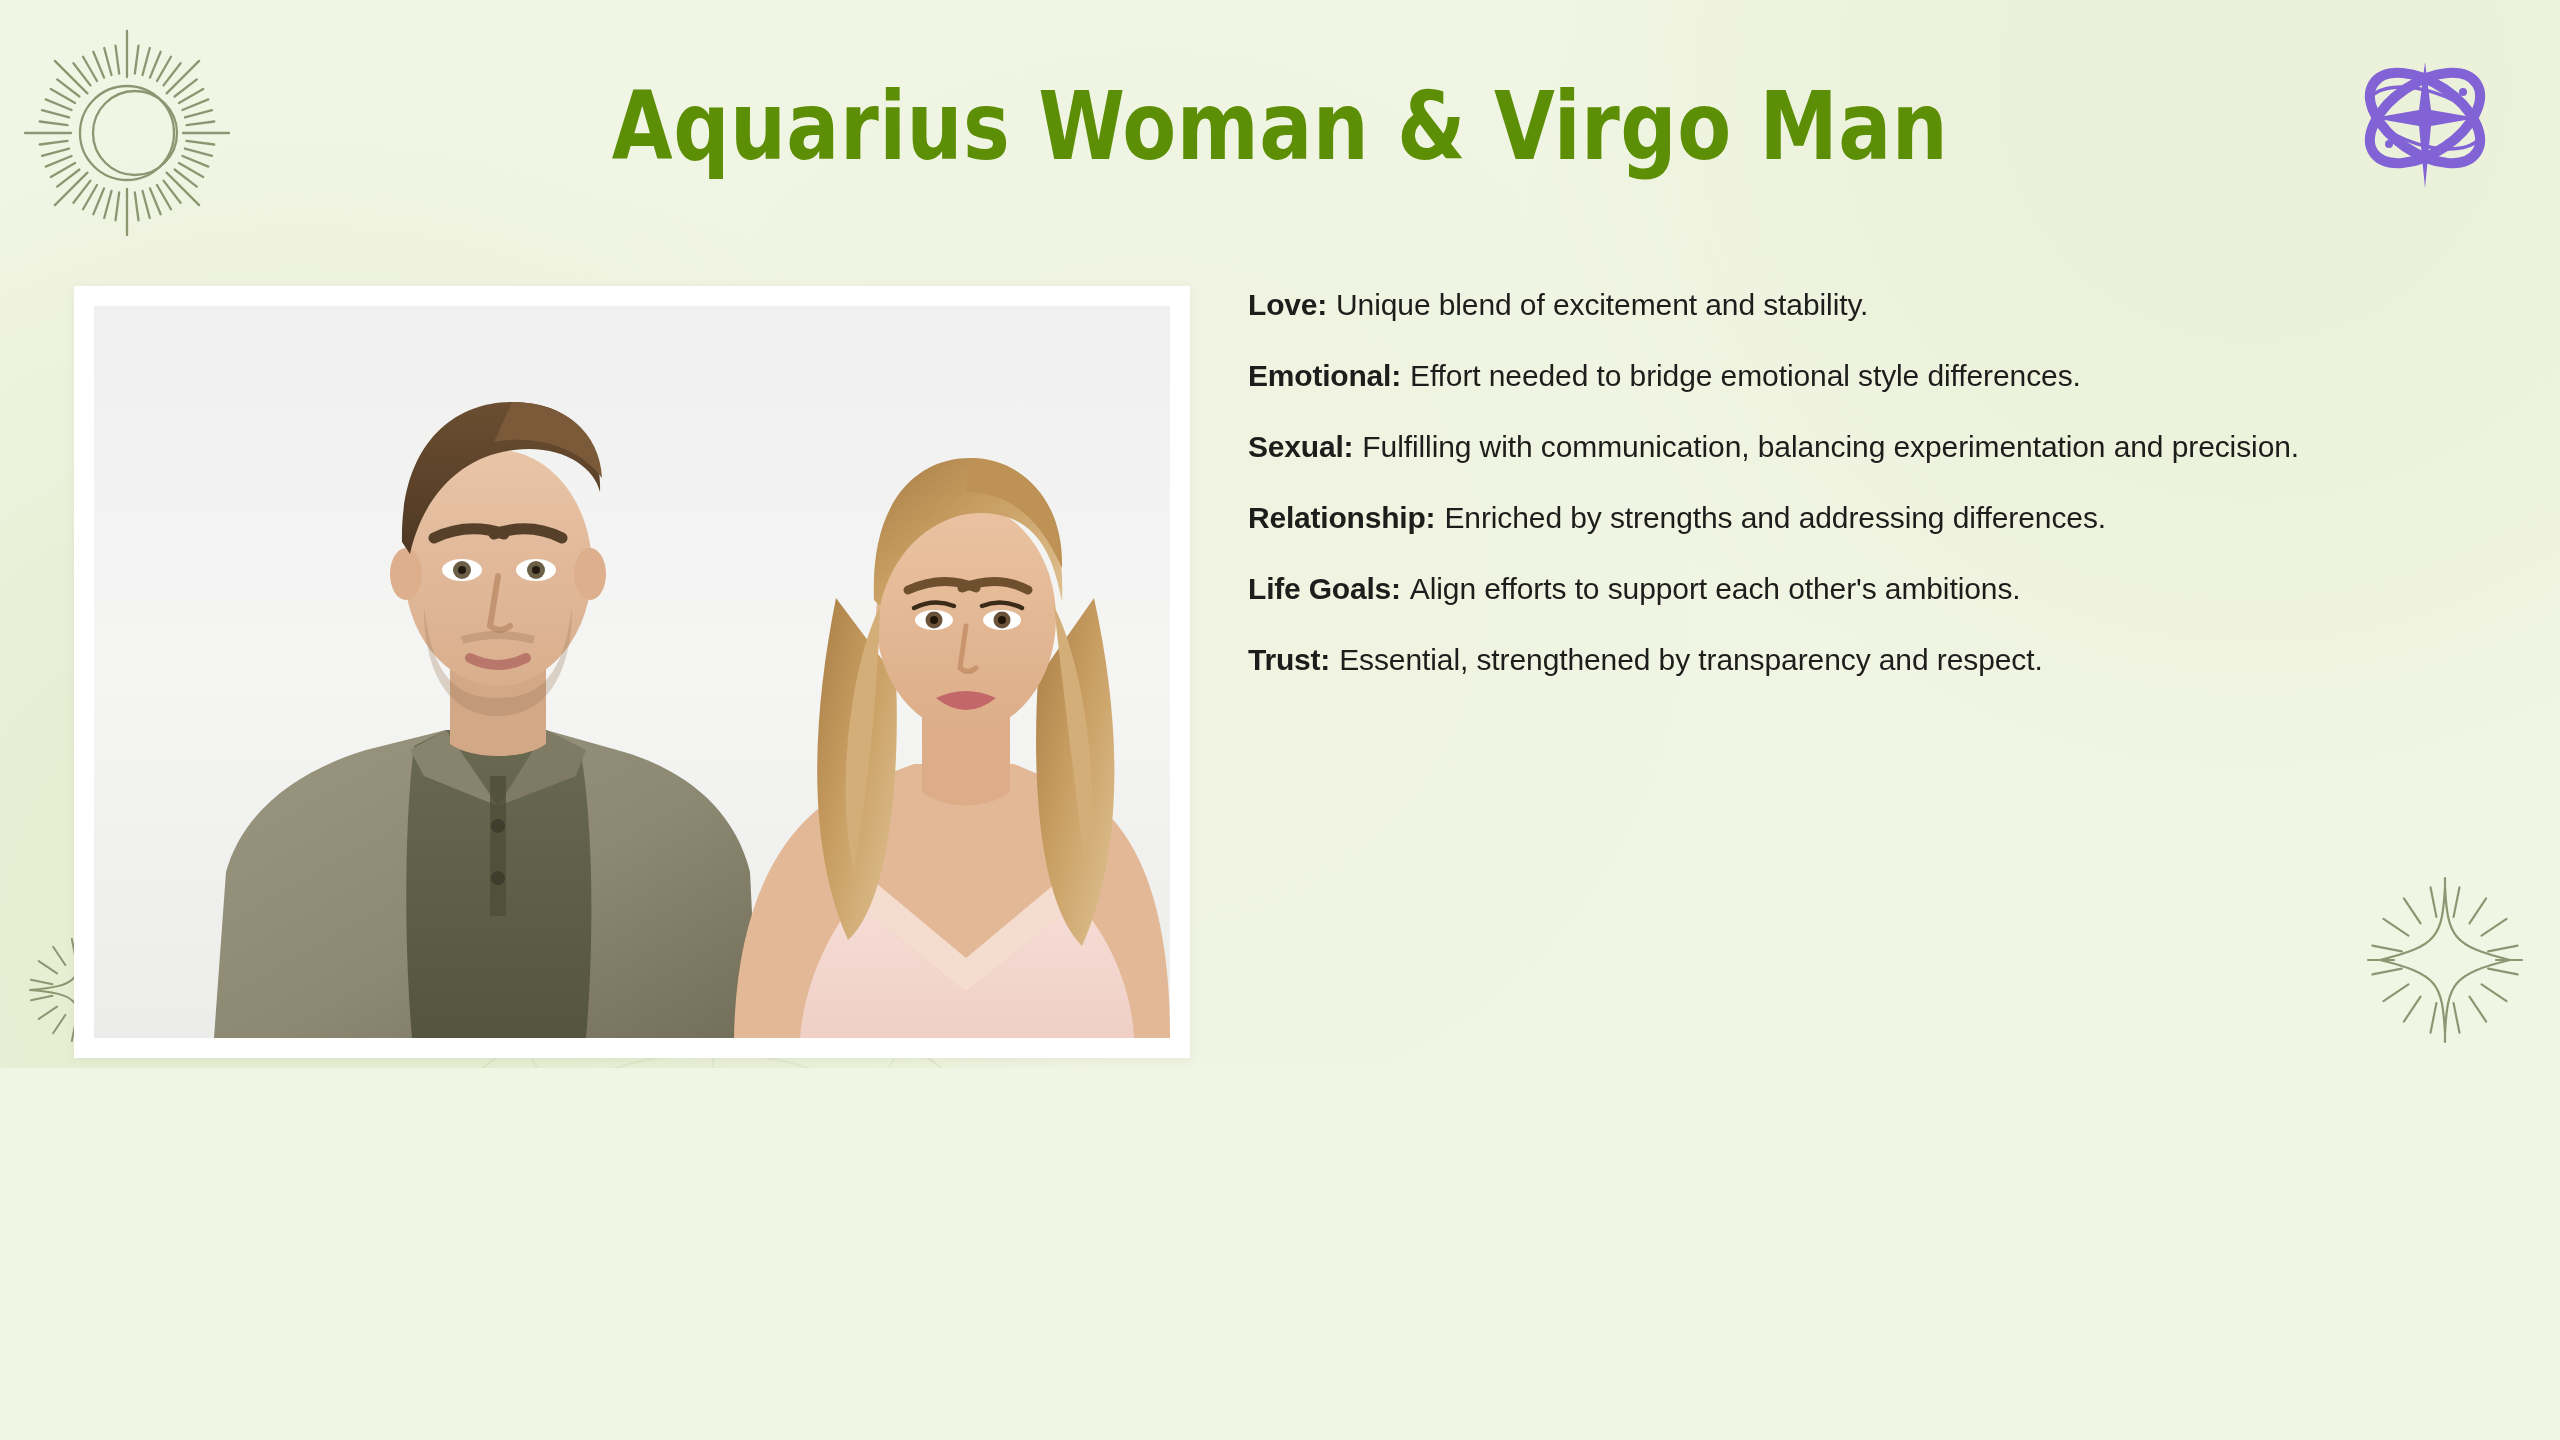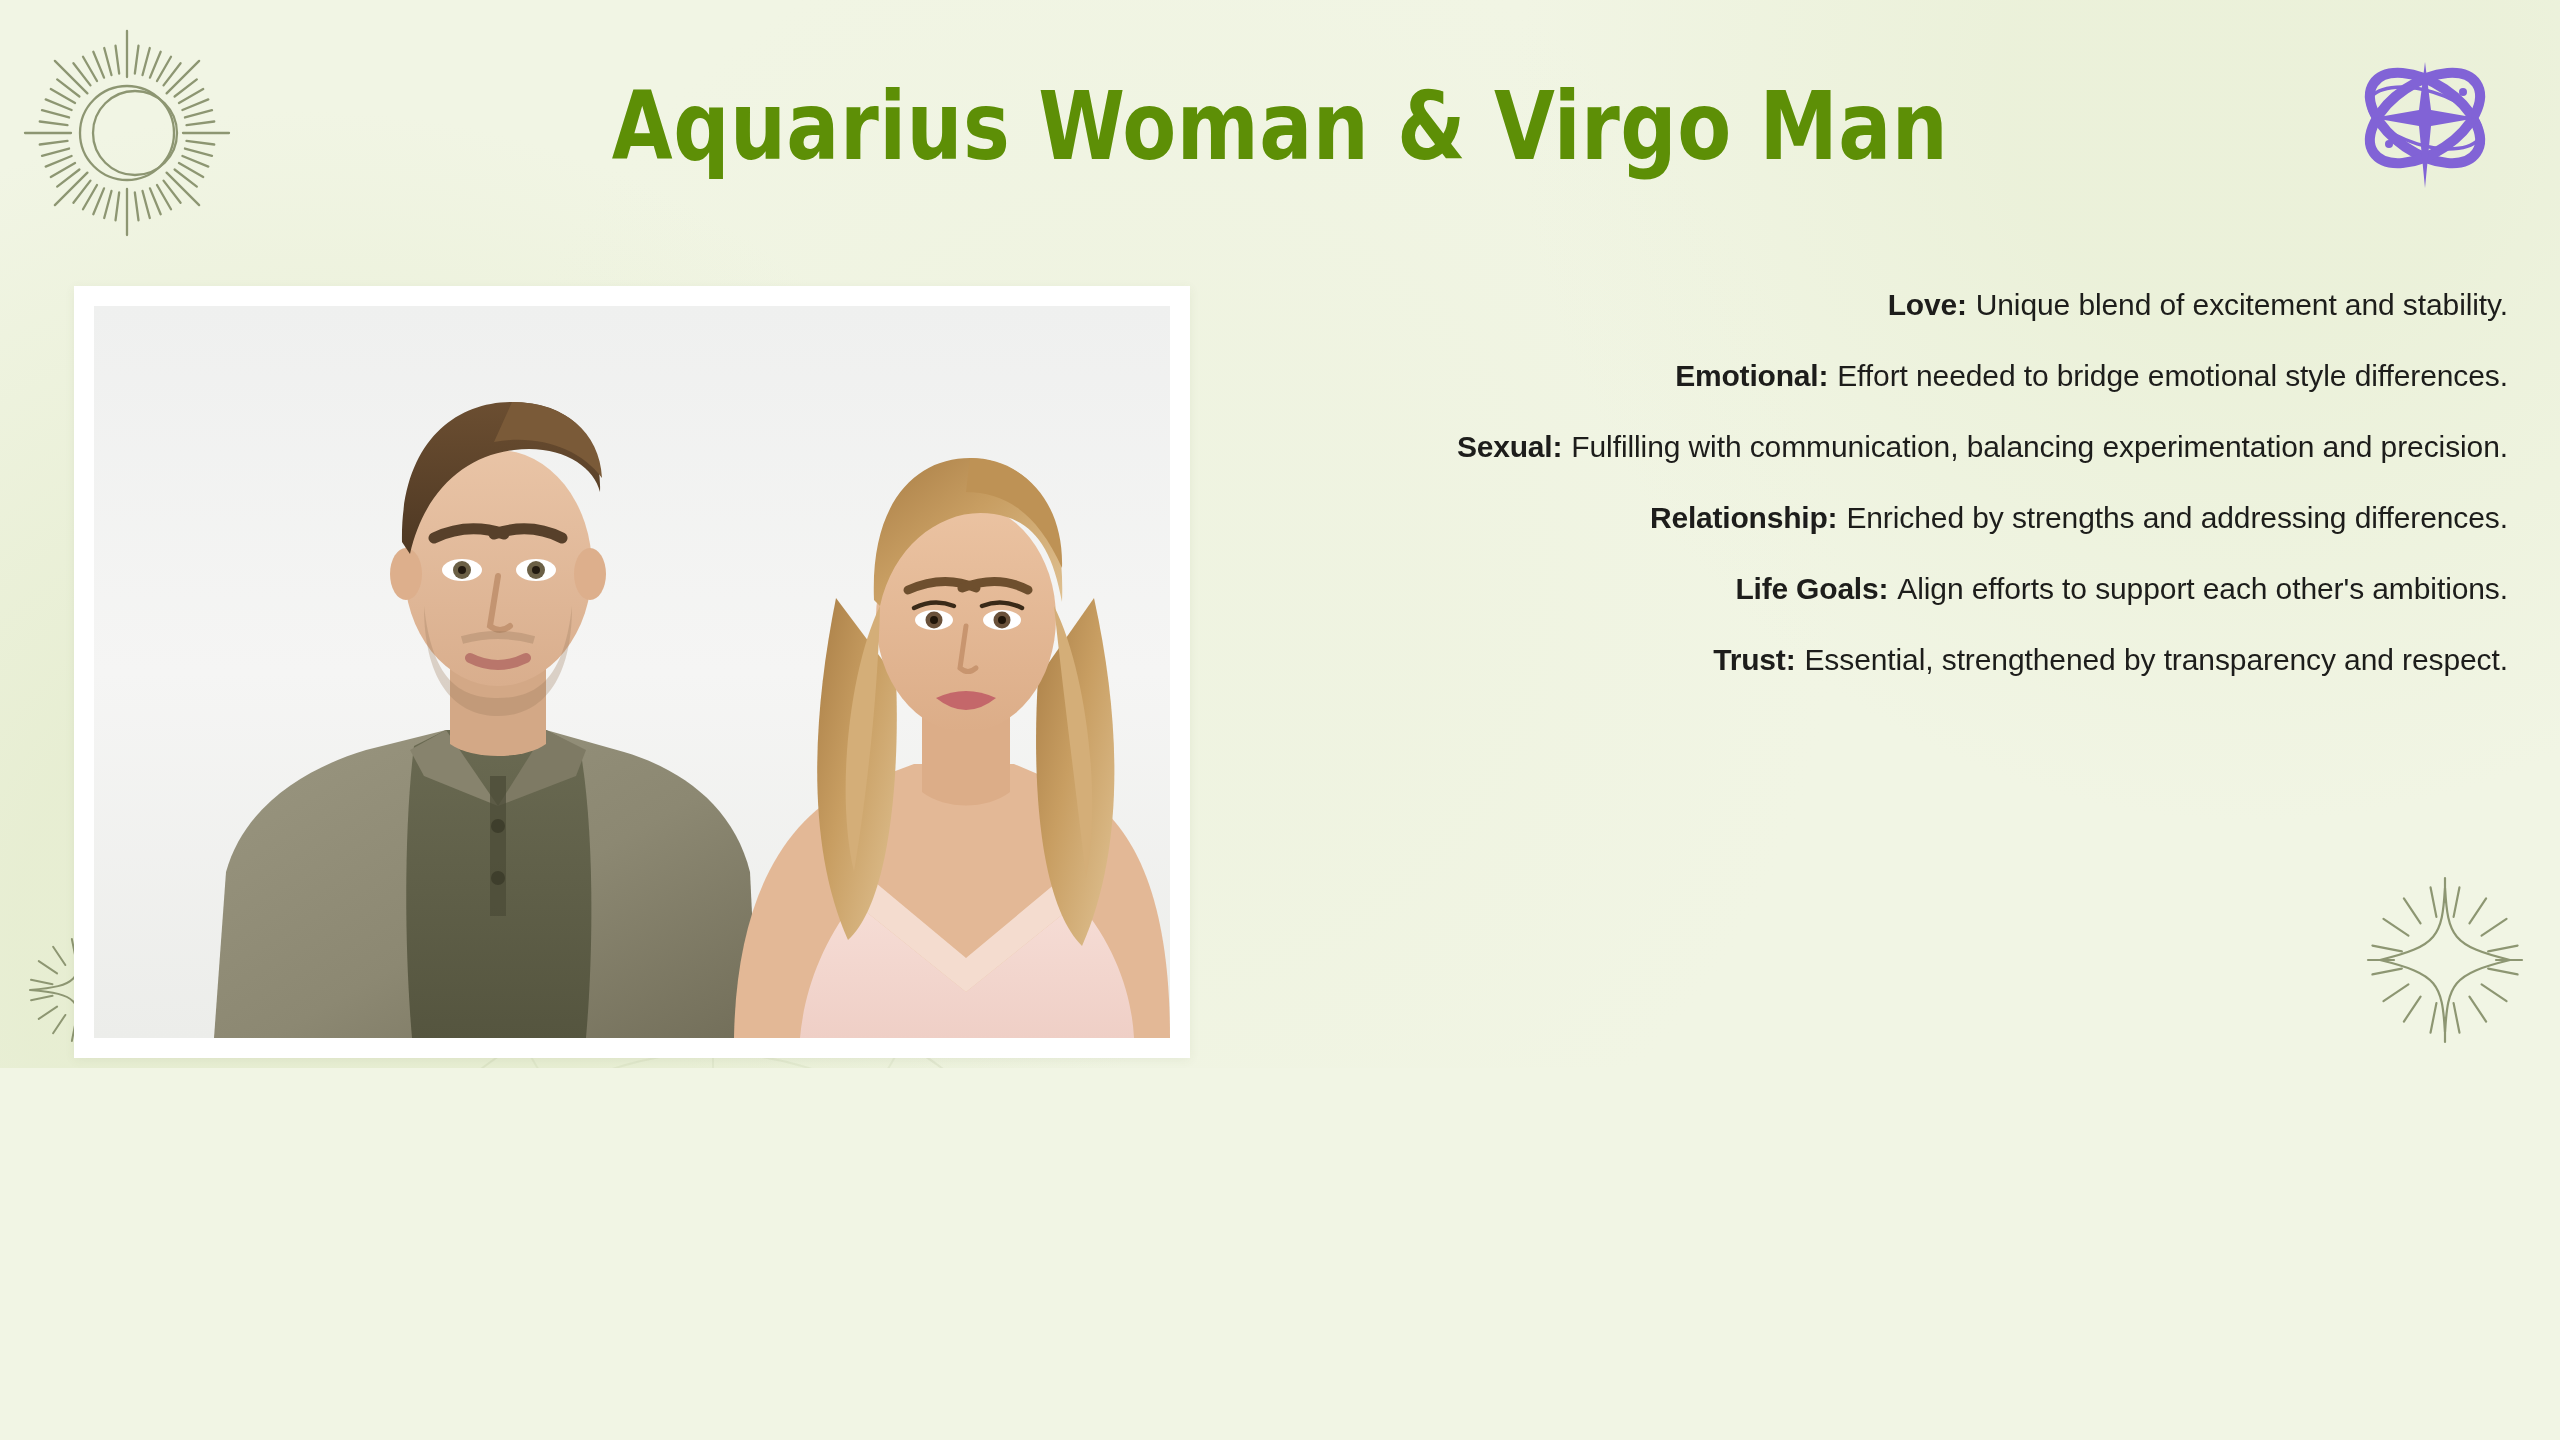--- a/index.html
+++ b/index.html
@@ -60,21 +60,21 @@
   .photo{
     position:absolute;left:20px;top:20px;width:1076px;height:732px;
     background:
       linear-gradient(180deg,#EFF0EF 0%,#F4F4F3 45%,#EDEEEC 100%);
     overflow:hidden;
   }
   .photo svg{display:block;width:100%;height:100%;}
 
   
   .attrs{
-    position:absolute;left:1248px;top:288px;width:1260px;text-align:right;
+    position:absolute;left:1248px;top:288px;width:1260px;
   }
   .attr-row{
     margin:0 0 37px 0;
     font-size:30px;
     line-height:34px;
     color:#1D1D1B;
     white-space:nowrap;
   }
   .attr-row:last-child{margin-bottom:0;}
   .attr-label{font-weight:700;letter-spacing:-.2px;}

